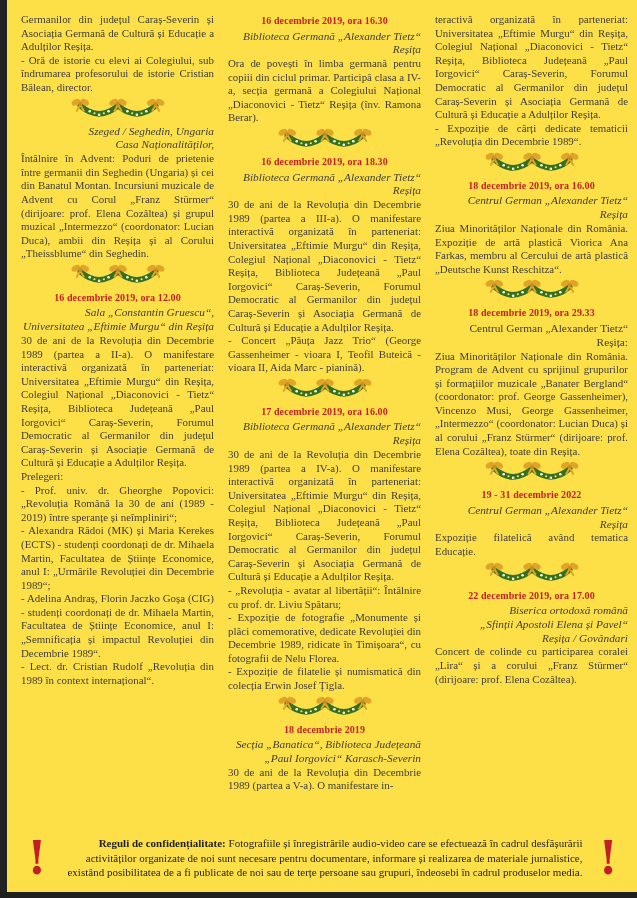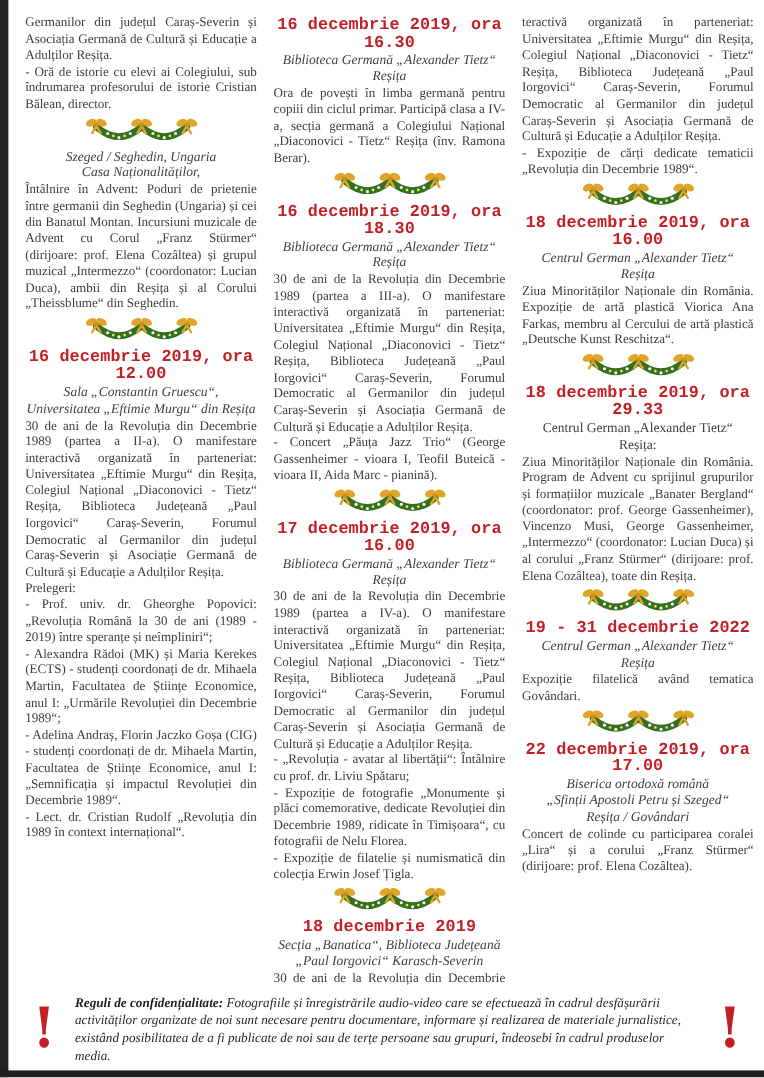--- a/index.html
+++ b/index.html
@@ -1,62 +1,61 @@
 <!DOCTYPE html>
 <html lang="ro"><head>
 <meta charset="utf-8">
 <style>
   html,body { margin:0; padding:0; background:#e8e8e8; }
   .page {
     position:relative; width:637px; height:898px; margin:0 auto;
-    background:#ffffff; overflow:hidden;
+    background:#fde047; overflow:hidden;
     font-family:"Liberation Serif","DejaVu Serif",serif;
     color:#3d3d3d;
   }
   .edge-left  { position:absolute; left:0; top:0; bottom:0; width:7px; background:#232323; }
   .edge-bottom{ position:absolute; left:0; right:0; bottom:0; height:6px; background:#1f1f1f; }
 
   .content {
     position:absolute; left:21px; top:13px; right:9px; bottom:76px;
     display:flex; gap:14px; overflow:hidden;
   }
   .col { flex:1 1 0; min-width:0; }
 
   .para {
     margin:0; font-size:10.9px; line-height:13.6px;
     text-align:justify; text-justify:inter-word; color:#3d3d3d;
   }
   .event { margin:0; }
   .date {
-    font-size:14px; line-height:14.5px; font-weight:bold;
+    font-size:10px; line-height:14.5px; font-weight:bold;
     color:#c31f26; text-align:center; margin:1px 0 1px 0;
     letter-spacing:.1px;
-    font-family:Liberation Mono, monospace;
   }
   .venue-line {
     font-size:11.3px; line-height:13.8px; font-style:italic;
-    text-align:center; color:#3d3d3d;
+    text-align:right; color:#3d3d3d;
   }
   .venue-line.roman { font-style:normal; }
 
   .garland { text-align:center; margin:3px 0 3px 0; height:24px; }
   .garland svg { display:inline-block; vertical-align:top; }
 
   .footer {
     position:absolute; left:24px; right:16px; bottom:10px; height:60px;
     display:flex; align-items:center; justify-content:center; gap:16px;
   }
   .bang {
     font-family:"DejaVu Serif","Liberation Serif",serif;
     font-weight:bold; font-size:44px; line-height:48px;
     color:#c31f26; flex:0 0 auto; transform:scaleY(1.05);
   }
   .footer-text {
     margin:0; max-width:520px; font-size:11px; line-height:14.6px;
-    text-align:left; color:#1f1f1f; font-style:italic;
+    text-align:right; color:#1f1f1f; 
   }
   .footer-text .lead { font-weight:bold; }
 </style>
 </head>
 <body>
 
 <div class="page">
   <div class="edge-left"></div>
   <div class="edge-bottom"></div>
 
@@ -395,21 +394,21 @@
         <ellipse cx="-5" cy="-2" rx="5.4" ry="3.4" fill="#e0a528" transform="rotate(-24 -5 -2)"></ellipse>
         <ellipse cx="5" cy="-2" rx="5.4" ry="3.4" fill="#e0a528" transform="rotate(24 5 -2)"></ellipse>
         <circle r="2.2" fill="#c9901c"></circle>
       </g>
     </svg>
   </div>
         <div class="event">
           <div class="date">19 - 31 decembrie 2022</div>
           <div class="venue-line">Centrul German „Alexander Tietz“</div>
           <div class="venue-line">Reșița</div>
-          <p class="para">Expoziție filatelică având tematica Govândari.</p>
+          <p class="para">Expoziție filatelică având tematica Educație.</p>
         </div>
         <div class="garland">
     <svg width="106" height="24" viewBox="0 0 120 28" aria-hidden="true">
       <path d="M16,9 Q38,28 60,9" stroke="#35701f" stroke-width="6.5" fill="none" stroke-linecap="round"></path>
       <path d="M60,9 Q82,28 104,9" stroke="#35701f" stroke-width="6.5" fill="none" stroke-linecap="round"></path>
       <circle cx="27" cy="15.5" r="1.5" fill="#ffffff"></circle>
             <circle cx="38" cy="19.5" r="1.5" fill="#ffffff"></circle>
             <circle cx="49" cy="15.5" r="1.5" fill="#ffffff"></circle>
       <circle cx="32.5" cy="17.8" r="1.3" fill="#f2df7a"></circle>
             <circle cx="43.5" cy="17.8" r="1.3" fill="#f2df7a"></circle>
@@ -434,21 +433,21 @@
         <path d="M0,1 L-4,8 M0,1 L4,8" stroke="#e0a528" stroke-width="2.4" stroke-linecap="round"></path>
         <ellipse cx="-5" cy="-2" rx="5.4" ry="3.4" fill="#e0a528" transform="rotate(-24 -5 -2)"></ellipse>
         <ellipse cx="5" cy="-2" rx="5.4" ry="3.4" fill="#e0a528" transform="rotate(24 5 -2)"></ellipse>
         <circle r="2.2" fill="#c9901c"></circle>
       </g>
     </svg>
   </div>
         <div class="event">
           <div class="date">22 decembrie 2019, ora 17.00</div>
           <div class="venue-line">Biserica ortodoxă română</div>
-          <div class="venue-line">„Sfinții Apostoli Petru și Szeged“</div>
+          <div class="venue-line">„Sfinții Apostoli Elena și Pavel“</div>
           <div class="venue-line">Reșița / Govândari</div>
           <p class="para">Concert de colinde cu participarea coralei „Lira“ și a corului „Franz Stürmer“ (dirijoare: prof. Elena Cozâltea).</p>
         </div>
       </div>
     </div>
 
   <div class="footer">
     <div class="bang">!</div>
     <p class="footer-text"><span class="lead">Reguli de confidențialitate:</span> <span>Fotografiile și înregistrările audio-video care se efectuează în cadrul desfășurării activităților organizate de noi sunt necesare pentru documentare, informare și realizarea de materiale jurnalistice, existând posibilitatea de a fi publicate de noi sau de terțe persoane sau grupuri, îndeosebi în cadrul produselor media.</span></p>
     <div class="bang">!</div>

